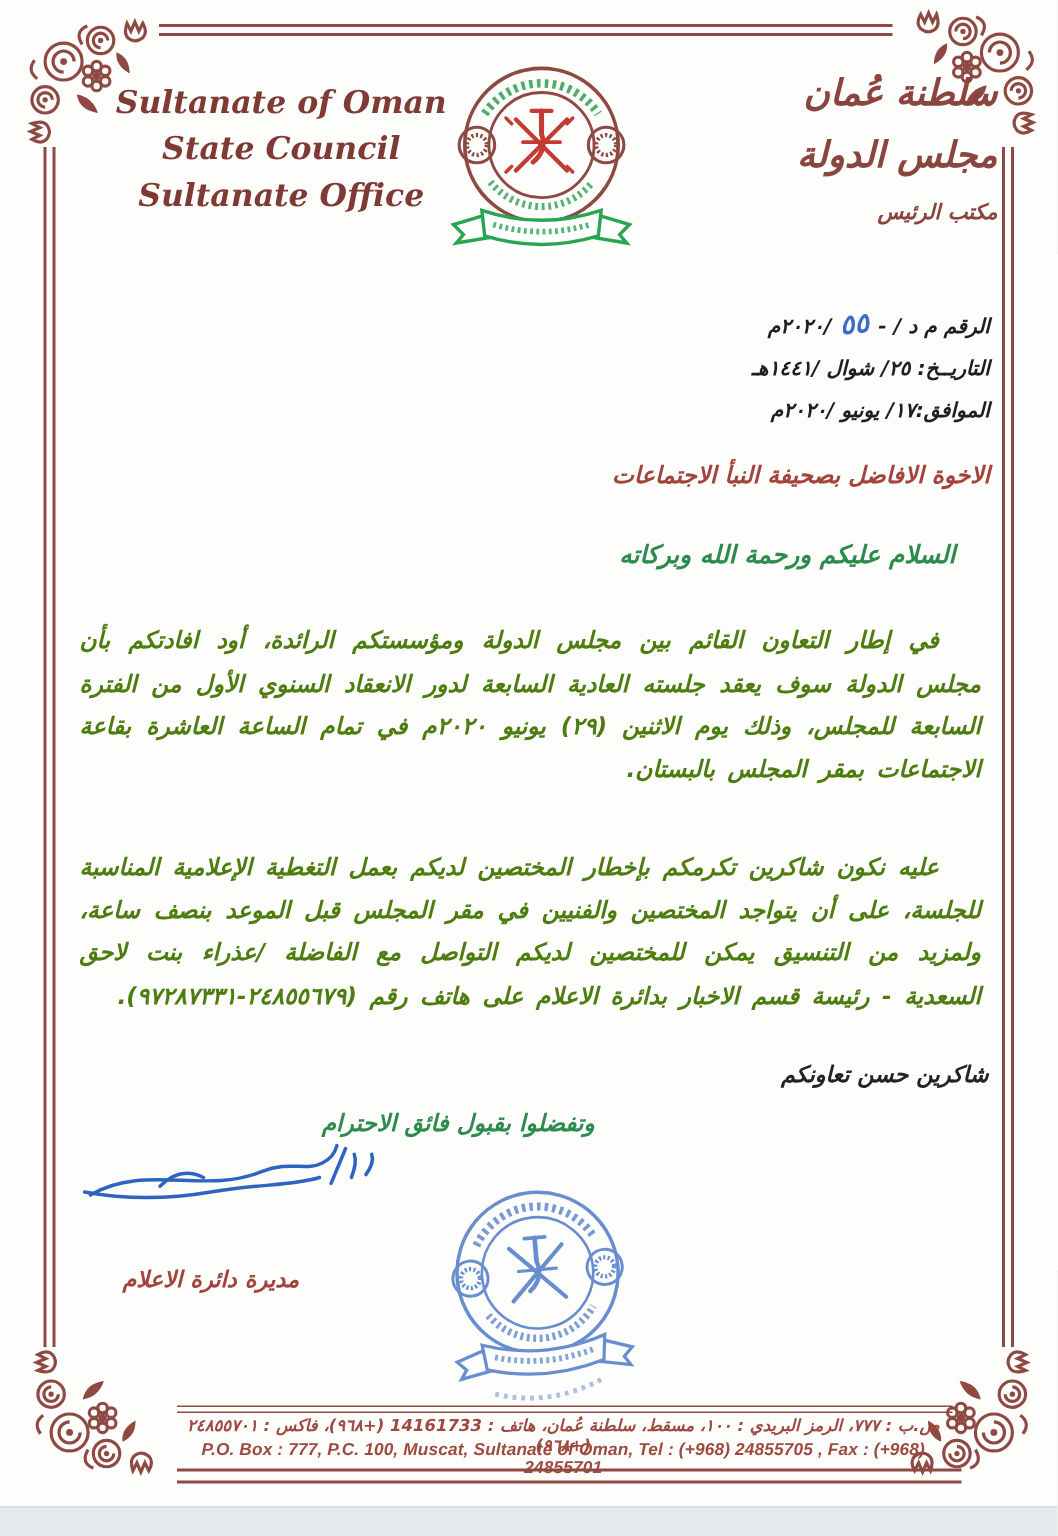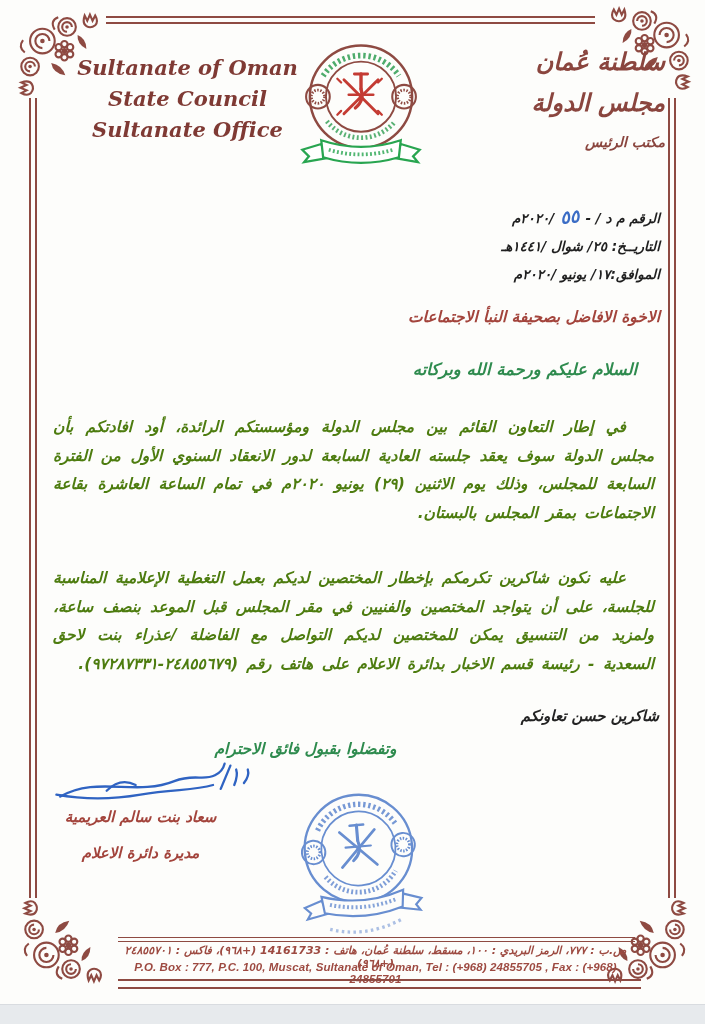--- a/index.html
+++ b/index.html
@@ -234,21 +234,20 @@
 
   <svg class="signature-svg" viewBox="0 0 220 60">
     <g stroke="#2f63c2" stroke-width="2.4" fill="none" stroke-linecap="round">
       <path d="M8,40 C30,44 60,46 95,40 C130,34 150,36 170,30"></path>
       <path d="M12,42 C50,20 90,42 130,26 C150,18 160,26 172,20 q8,-4 10,-12"></path>
       <path d="M60,36 q14,-14 30,-6"></path>
       <path d="M178,34 l10,-24"></path>
       <path d="M192,30 q4,-10 2,-16 m8,14 q6,-8 4,-14"></path>
     </g>
   </svg>
-  <div class="signer-name">سعاد بنت سالم العريمية</div>
   <div class="signer-title">مديرة دائرة الاعلام</div>
 
   <svg class="stamp-svg" viewBox="0 0 160 170">
     <g fill="none" stroke="#3f6fc5">
       <circle cx="80" cy="66" r="55" stroke-width="2.4"></circle>
       <circle cx="80" cy="66" r="38" stroke-width="1.8"></circle>
       <path d="M40,44 A46,46 0 0 1 120,44" stroke-width="5.5" stroke-dasharray="2.4 2.8" opacity=".9"></path>
       <path d="M44,92 A44,44 0 0 0 116,92" stroke-width="5" stroke-dasharray="2 2.4" opacity=".85"></path>
       <circle cx="34" cy="66" r="12" stroke-width="2"></circle>
       <circle cx="34" cy="66" r="6.5" stroke-width="3" stroke-dasharray="1.5 1.5"></circle>

